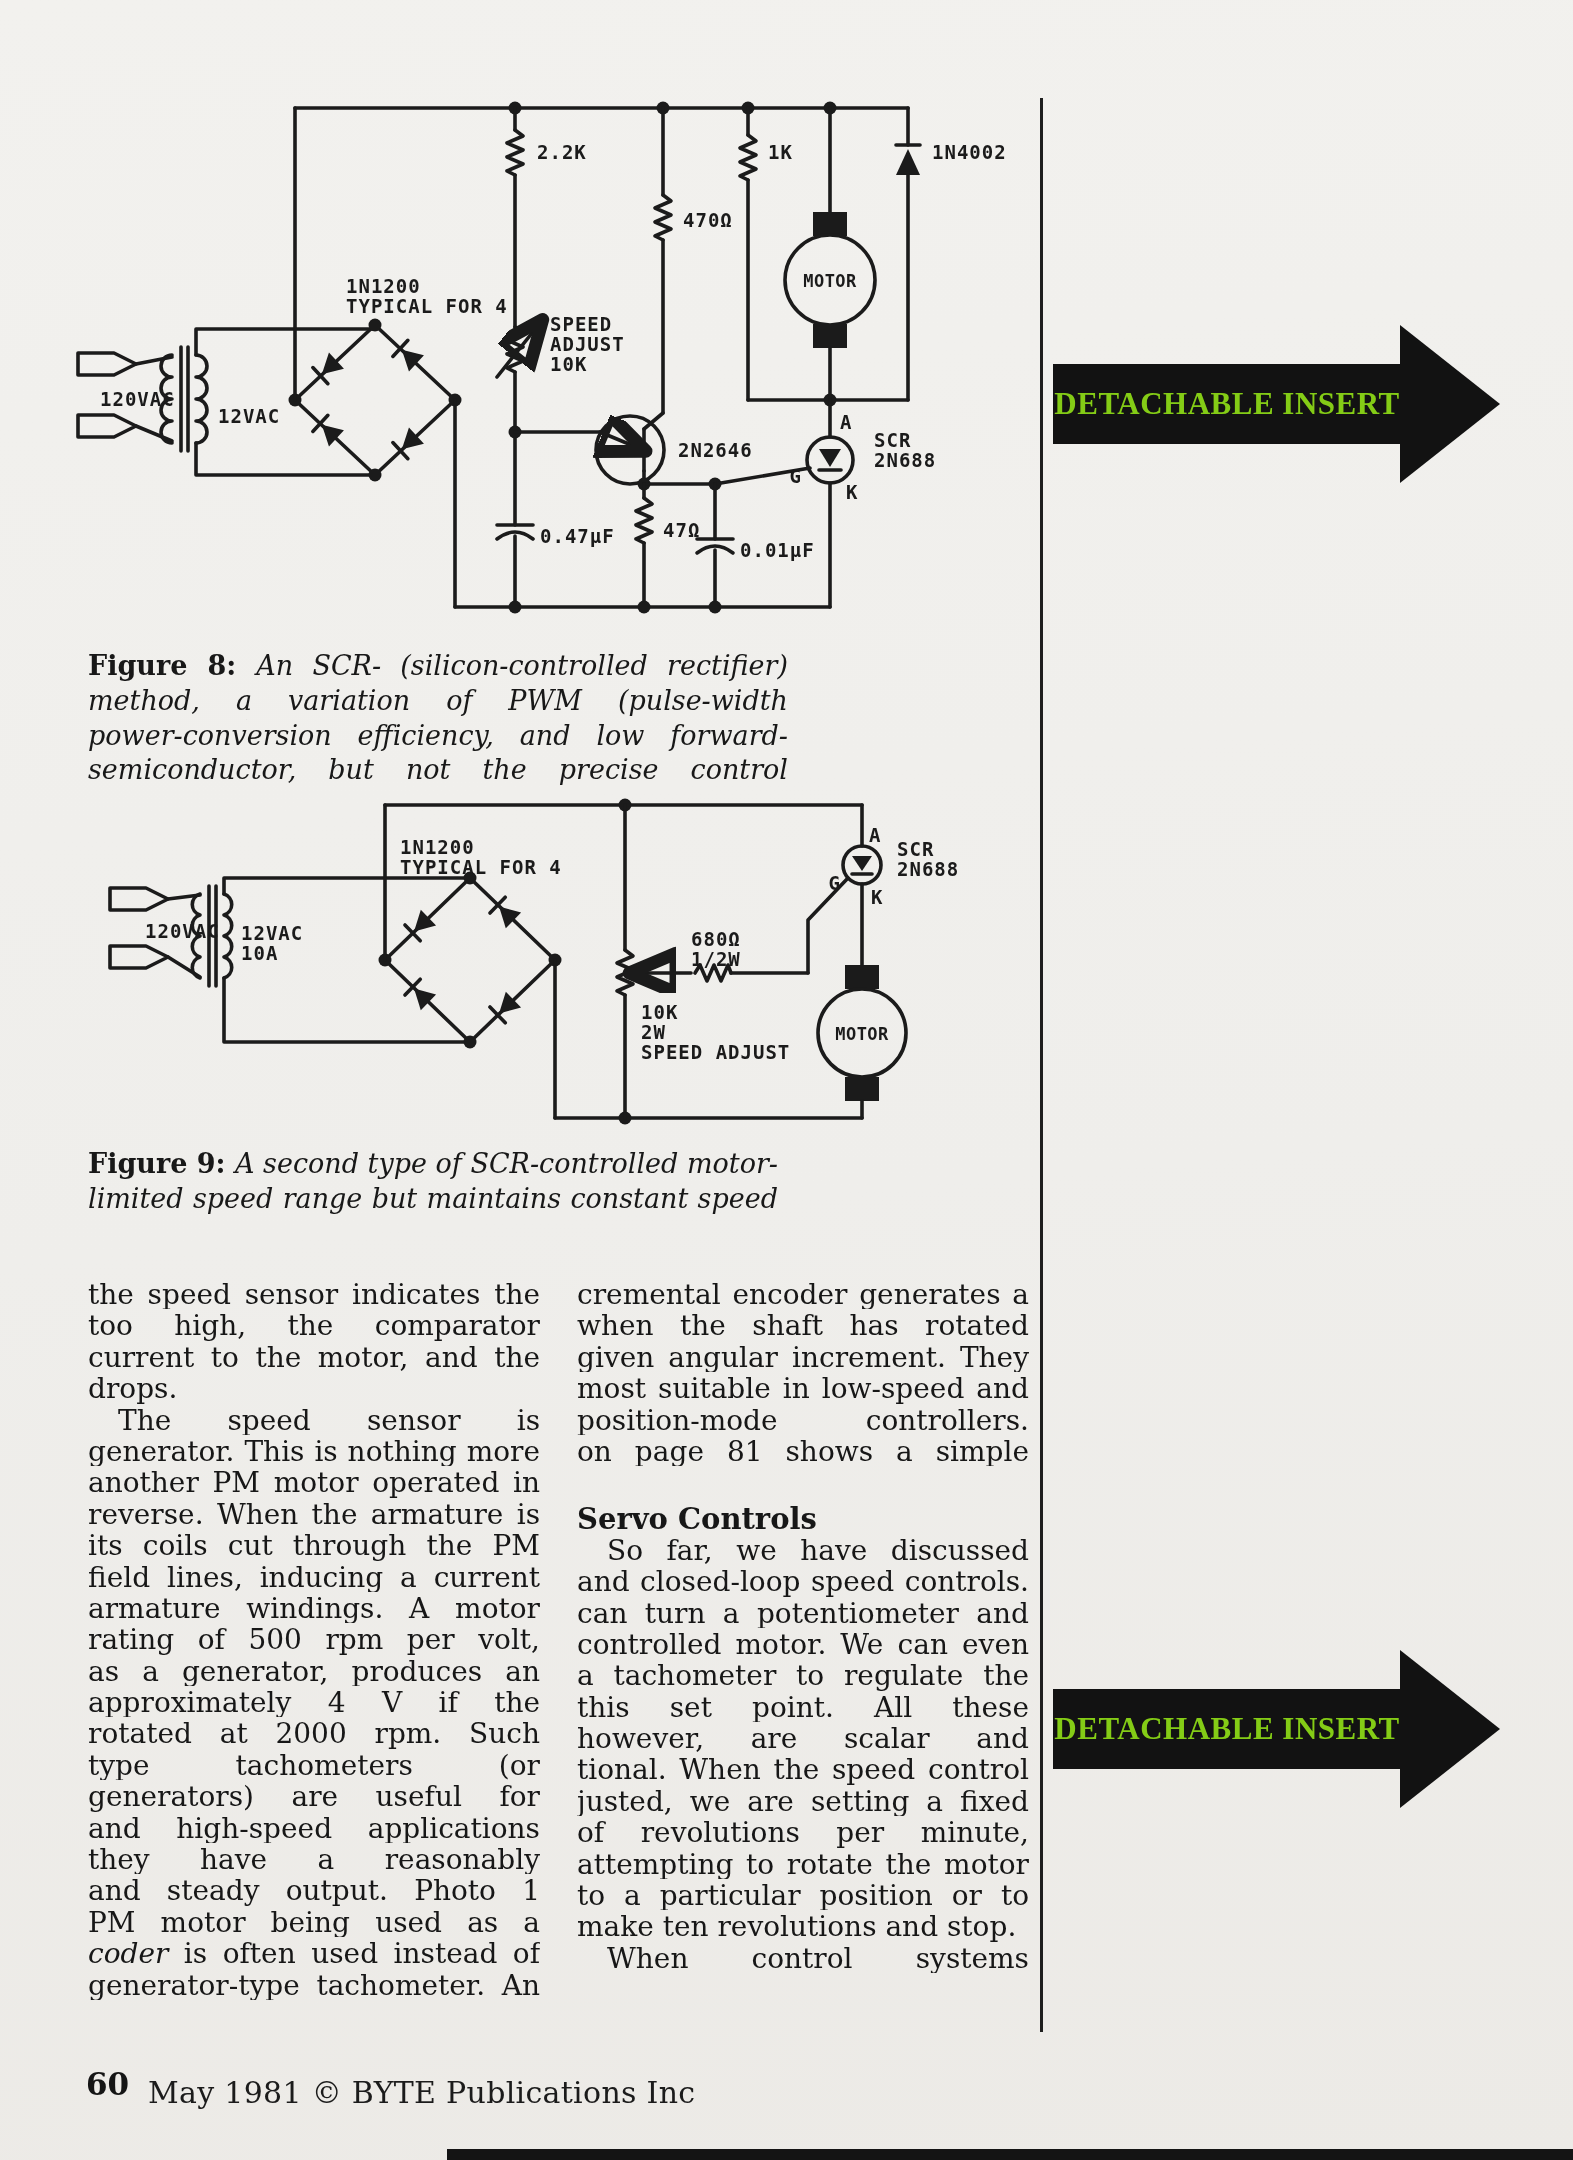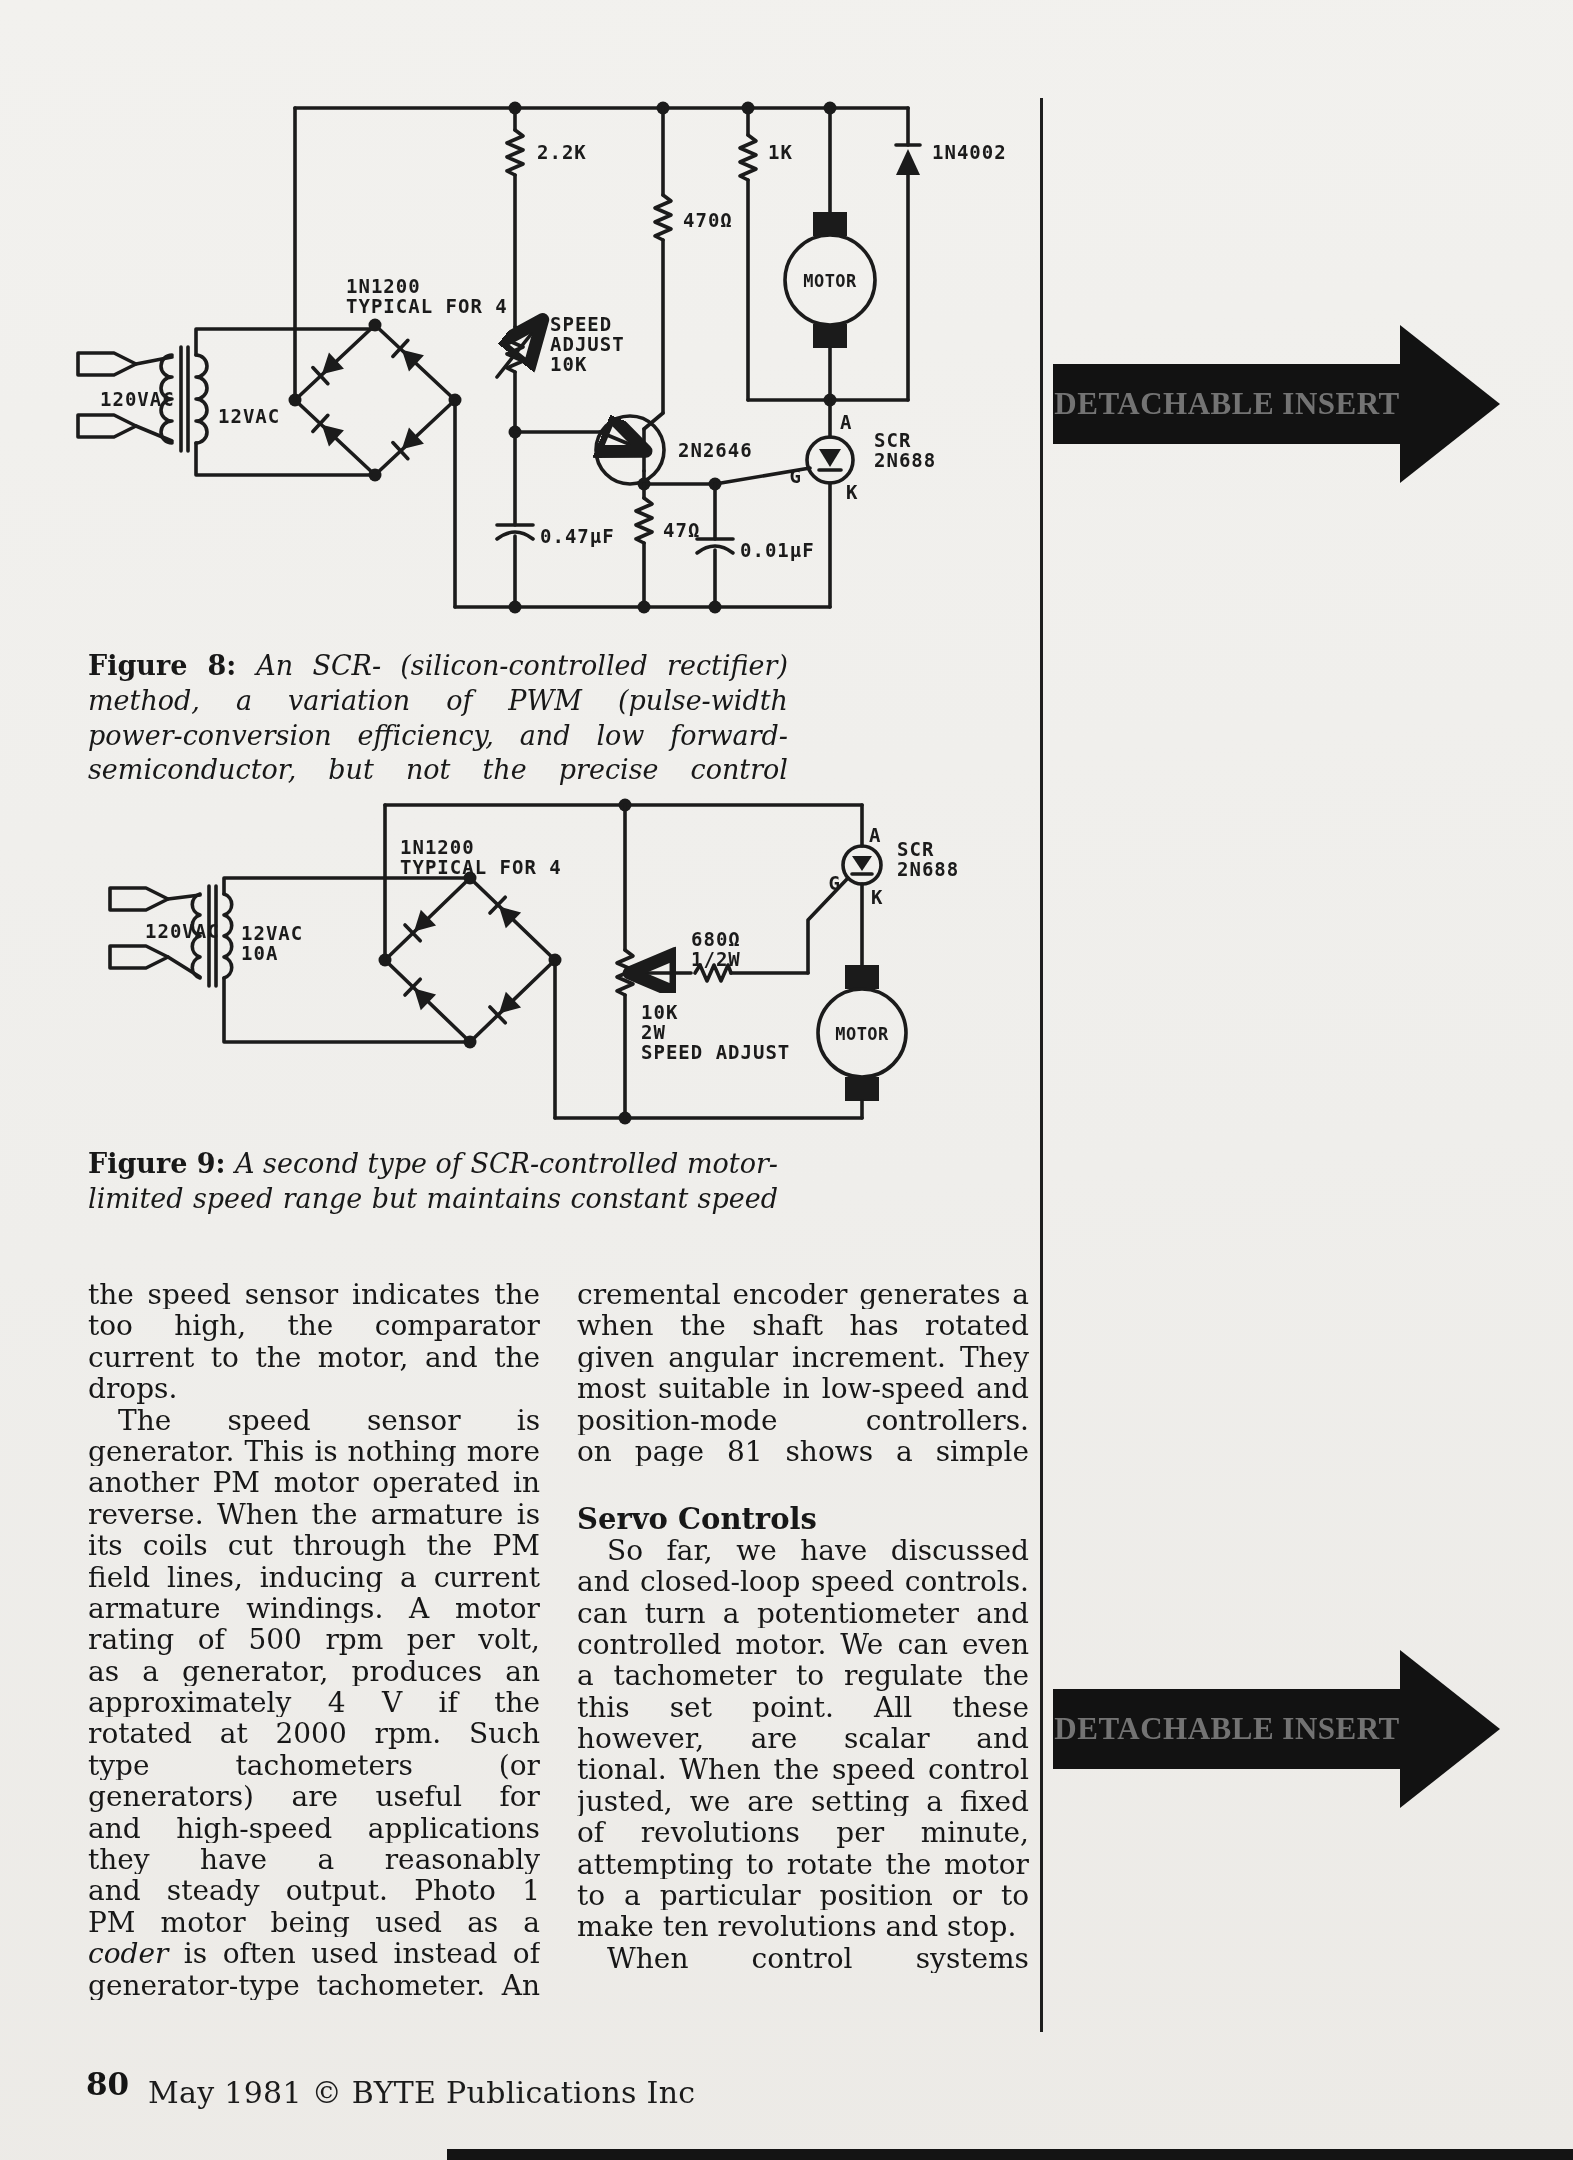--- a/index.html
+++ b/index.html
@@ -20,21 +20,21 @@
   .col .ln{height:31.4px;overflow:hidden;}
   .ln{text-align:justify;text-align-last:justify;white-space:normal;}
   .ln-l{text-align-last:left;}
   .ln-h{text-align-last:left;font-size:29px;}
   .ln-sp{height:36px !important;}
   .ln-ind{text-indent:30px;}
   .it{font-style:italic;}
   .bd{font-weight:bold;margin-top:24px;}
   
   .insert{position:absolute;left:1053px;width:460px;height:158px;}
-  .insert .shaft{position:absolute;left:0;top:39px;width:348px;height:80px;background:#121212;color:#737373;display:flex;align-items:center;justify-content:center;font-family:"Liberation Serif","DejaVu Serif",serif;font-weight:bold;font-size:31px;letter-spacing:0.5px;white-space:nowrap;}
+  .insert .shaft{position:absolute;left:0;top:39px;width:348px;height:80px;background:#121212;color:#84cc16;display:flex;align-items:center;justify-content:center;font-family:"Liberation Serif","DejaVu Serif",serif;font-weight:bold;font-size:31px;letter-spacing:0.5px;white-space:nowrap;}
   .insert .head{position:absolute;left:347px;top:0;width:0;height:0;border-top:79px solid transparent;border-bottom:79px solid transparent;border-left:100px solid #121212;}
   
   .vdivider{position:absolute;left:1040px;top:98px;width:3px;height:1934px;background:#1e1e1e;}
   .botbar{position:absolute;left:447px;top:2149px;width:1126px;height:11px;background:#141414;}
   .pgnum{position:absolute;left:86px;top:2066px;font-weight:bold;font-size:31px;color:#151515;}
   .credit{position:absolute;left:148px;top:2075px;font-weight:normal;font-size:30px;color:#1b1b1b;letter-spacing:0.3px;}
 </style>
 </head>
 <body>
 
@@ -351,17 +351,17 @@
 
   <div class="insert" style="top:325px;">
     <div class="shaft">DETACHABLE INSERT</div>
     <div class="head"></div>
   </div>
   <div class="insert" style="top:1650px;">
     <div class="shaft">DETACHABLE INSERT</div>
     <div class="head"></div>
   </div>
 
-  <div class="pgnum">80</div>
+  <div class="pgnum">60</div>
   <div class="credit">May 1981 © BYTE Publications Inc</div>
   <div class="botbar"></div>
 
 </div>
 
 </body></html>

